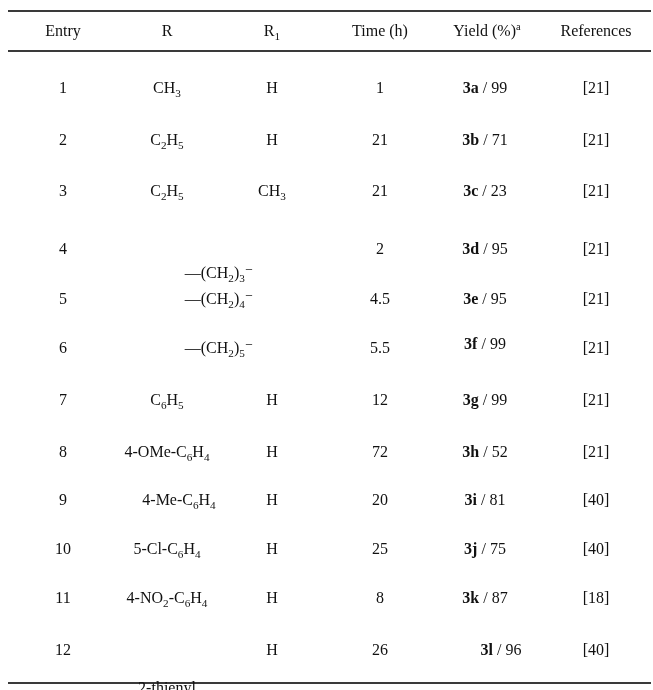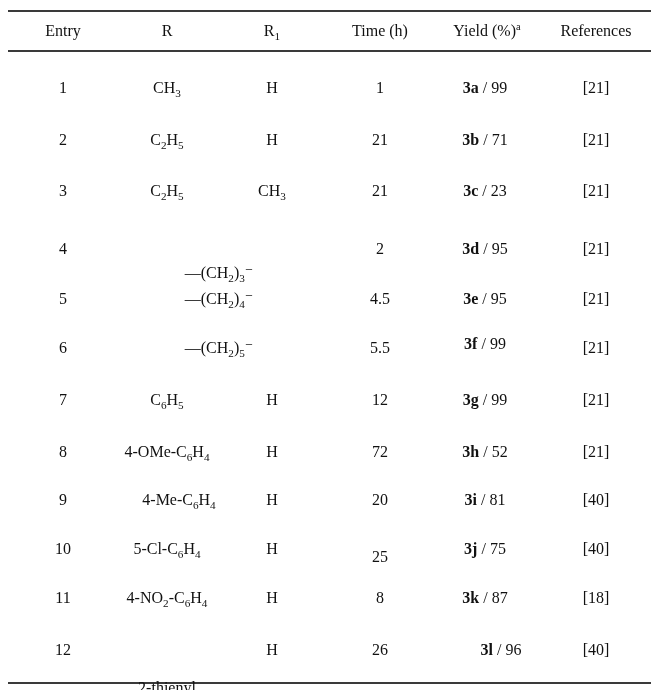--- a/index.html
+++ b/index.html
@@ -103,21 +103,21 @@
       <span class="cell" style="left: 167px; top: 500px; margin-left: 12px;"><span>4-Me-C</span><sub>6</sub><span>H</span><sub>4</sub></span>
       <span class="cell" style="left: 272px; top: 500px;"><span>H</span></span>
       <span class="cell" style="left: 380px; top: 500px;">20</span>
       <span class="cell" style="left: 485px; top: 500px;"><span class="cmpd">3i</span><span> / 81</span></span>
       <span class="cell" style="left: 596px; top: 500px;">[40]</span>
     </div>
     <div>
       <span class="cell" style="left: 63px; top: 549px;">10</span>
       <span class="cell" style="left: 167px; top: 549px;"><span>5-Cl-C</span><sub>6</sub><span>H</span><sub>4</sub></span>
       <span class="cell" style="left: 272px; top: 549px;"><span>H</span></span>
-      <span class="cell" style="left: 380px; top: 549px; margin-top: 8px;">25</span>
+      <span class="cell" style="left: 380px; top: 549px;">25</span>
       <span class="cell" style="left: 485px; top: 549px;"><span class="cmpd">3j</span><span> / 75</span></span>
       <span class="cell" style="left: 596px; top: 549px;">[40]</span>
     </div>
     <div>
       <span class="cell" style="left: 63px; top: 598px;">11</span>
       <span class="cell" style="left: 167px; top: 598px;"><span>4-NO</span><sub>2</sub><span>-C</span><sub>6</sub><span>H</span><sub>4</sub></span>
       <span class="cell" style="left: 272px; top: 598px;"><span>H</span></span>
       <span class="cell" style="left: 380px; top: 598px;">8</span>
       <span class="cell" style="left: 485px; top: 598px;"><span class="cmpd">3k</span><span> / 87</span></span>
       <span class="cell" style="left: 596px; top: 598px;">[18]</span>

